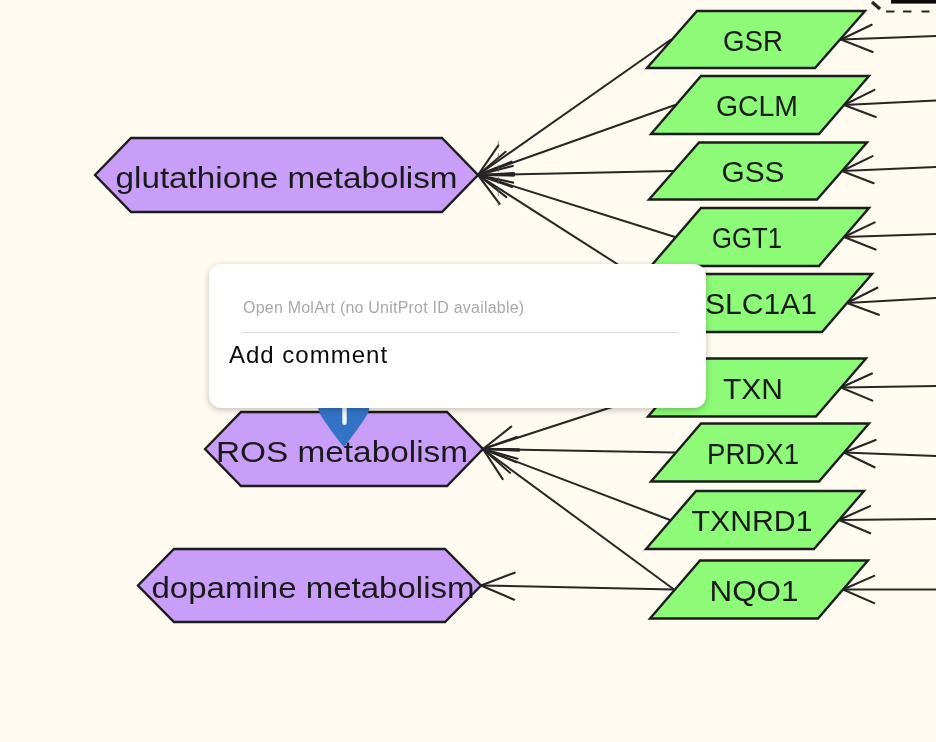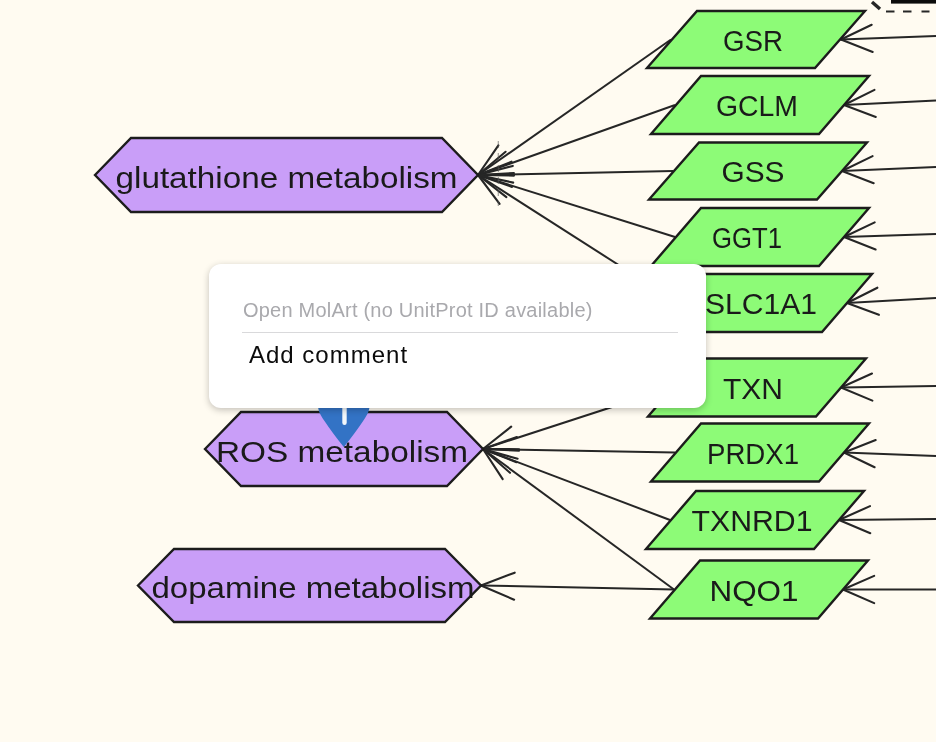--- a/index.html
+++ b/index.html
@@ -7,23 +7,23 @@
   svg line{stroke:#262626;stroke-width:2;}
   svg line.ah{stroke-width:2.1;stroke-linecap:round;}
   .shape{stroke:#1c1c1c;stroke-width:2.4;}
   .hex{fill:#C99EF8;}
   .par{fill:#8DFB77;}
   text{fill:#1a1a1a;font-family:"Liberation Sans", sans-serif;}
   .glabel{font-size:30px;}
   .hlabel{font-size:30px;}
   #popup{position:absolute;left:209px;top:264px;width:497px;height:144px;background:#ffffff;border-radius:12px;box-shadow:0 2px 7px rgba(0,0,0,0.24);}
   .mi{position:absolute;font-size:24px;white-space:nowrap;}
-  #mi1{left:243px;top:299px;color:#A9A9AD;font-size:20px;letter-spacing:0.22px;}
+  #mi1{left:243px;top:299px;color:#A9A9AD;font-size:16px;letter-spacing:0.22px;}
   #sep{position:absolute;left:242px;top:332px;width:436px;height:0;border-top:1.6px solid #D9D9DB;}
-  #mi2{left:249px;top:341px;color:#0b0b0b;letter-spacing:1px;}
+  #mi2{left:229px;top:341px;color:#0b0b0b;letter-spacing:1px;}
 </style>
 </head>
 <body>
 <svg width="936" height="742" viewBox="0 0 936 742">
   <rect x="0" y="0" width="936" height="742" fill="#FFFBF1"></rect>
   <line x1="671" y1="39.5" x2="478" y2="175"></line>
   <line x1="478" y1="175" x2="498.4" y2="145.3" class="ah"></line>
   <line x1="478" y1="175" x2="512.8" y2="165.9" class="ah"></line>
   <line x1="675" y1="105" x2="478" y2="175"></line>
   <line x1="478" y1="175" x2="505.6" y2="151.8" class="ah"></line>

